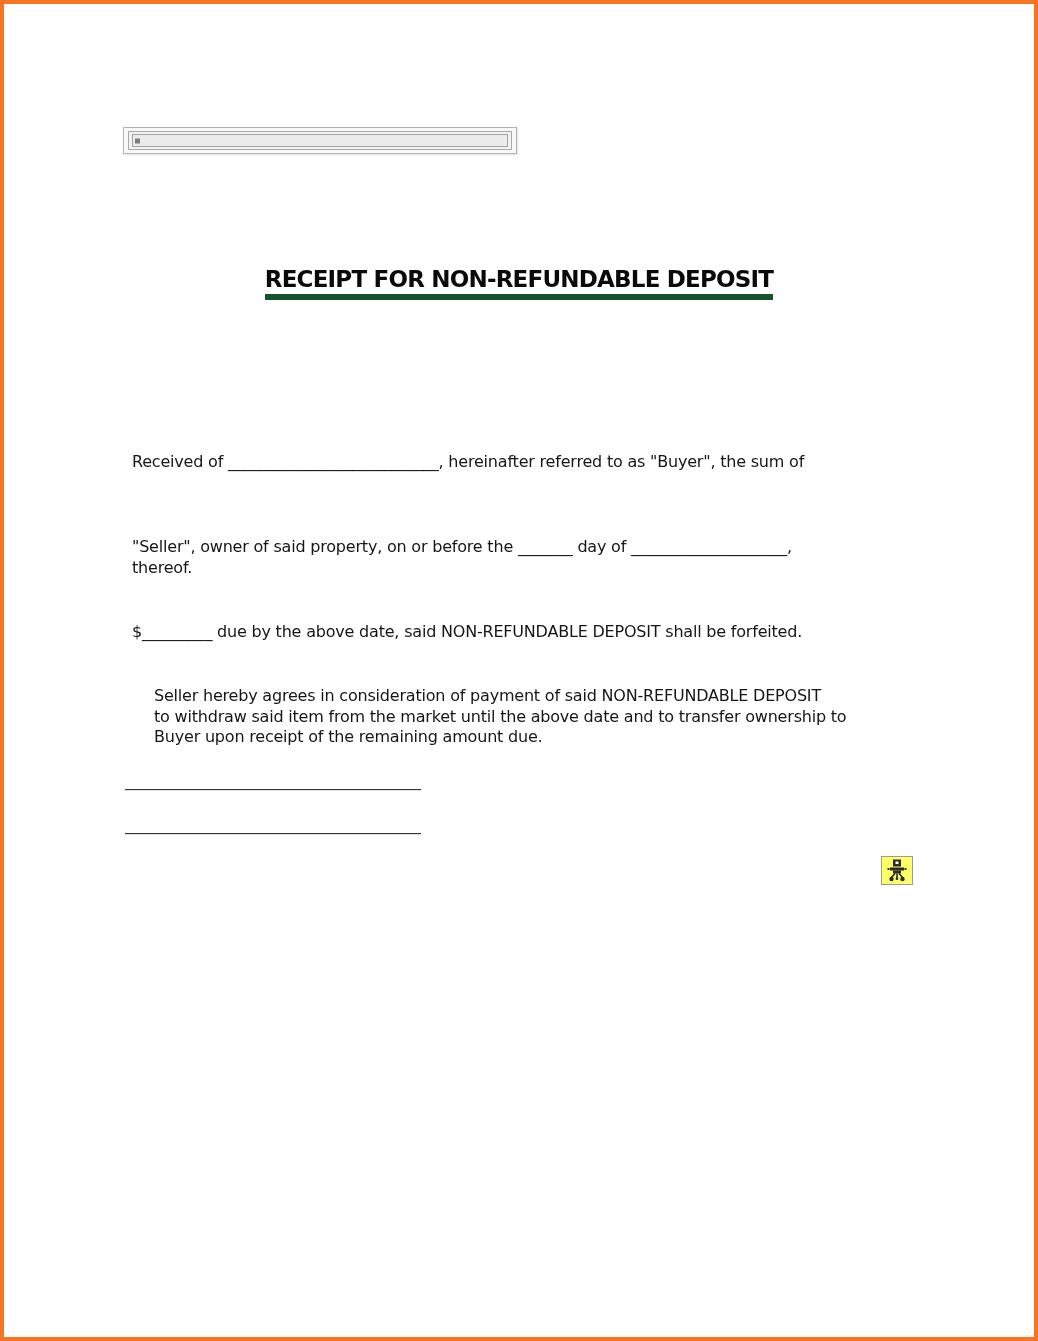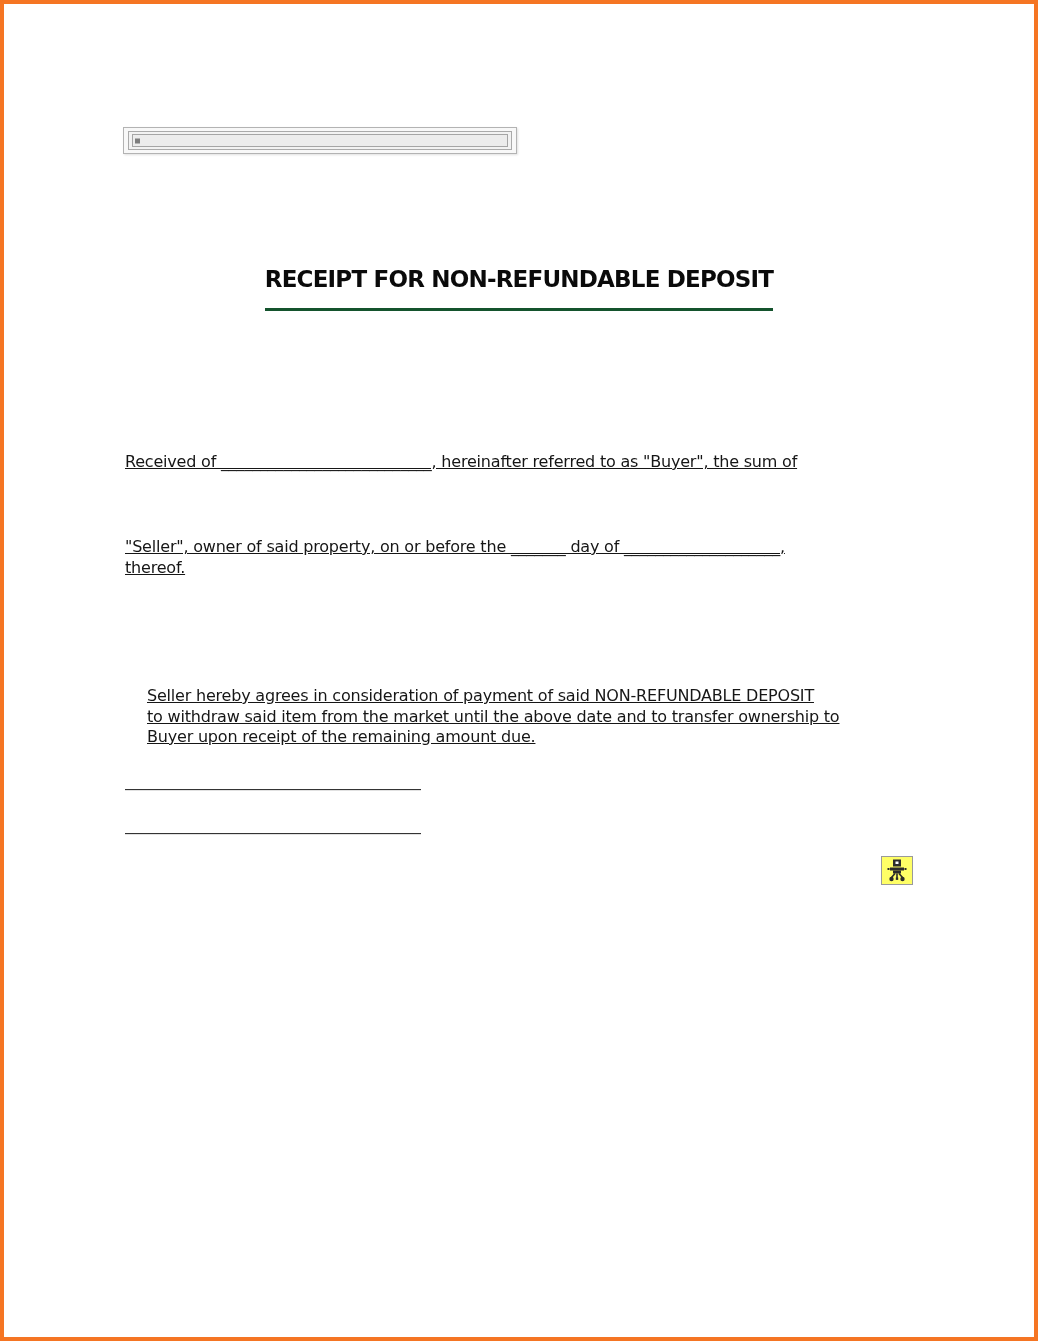--- a/index.html
+++ b/index.html
@@ -59,33 +59,32 @@
     left: 0; right: 0; top: 262px;
     margin: 0;
     text-align: center;
     font-size: 23px;
     font-weight: bold;
     letter-spacing: -0.8px;
     color: #0a0a0a;
   }
   .doc-title .title-text {
     display: inline-block;
-    border-bottom: 3px solid #14532d;
-    padding-bottom: 16px;
+    border-bottom: 6px solid #14532d;
+    padding-bottom: 2px;
     text-align: right;
   }
 
   .para {
     position: absolute;
-    left: 121px;
+    left: 128px;
     font-size: 16px;
     line-height: 20.5px;
     white-space: nowrap;
     letter-spacing: -0.2px;
-    text-decoration: underline;
   }
   .p1 { top: 448px; }
   .p2 { top: 533px; }
   .p3 { top: 618px; }
   .p4 { top: 682px; margin-left: 22px; }
 
   .sig-line {
     position: absolute;
     left: 121px;
     width: 296px;
@@ -125,20 +124,21 @@
   <div class="para p1">
     <div class="line">Received of ___________________________, hereinafter referred to as "Buyer", the sum of</div>
   </div>
 
   <div class="para p2">
     <div class="line">"Seller", owner of said property, on or before the _______ day of ____________________,</div>
     <div class="line">thereof.</div>
   </div>
 
   <div class="para p3">
+    <div class="line">$_________ due by the above date, said NON-REFUNDABLE DEPOSIT shall be forfeited.</div>
   </div>
 
   <div class="para p4">
     <div class="line">Seller hereby agrees in consideration of payment of said NON-REFUNDABLE DEPOSIT</div>
     <div class="line">to withdraw said item from the market until the above date and to transfer ownership to</div>
     <div class="line">Buyer upon receipt of the remaining amount due.</div>
   </div>
 
   <div class="sig-line sig1">______________________________________</div>
   <div class="sig-line sig2">______________________________________</div>

